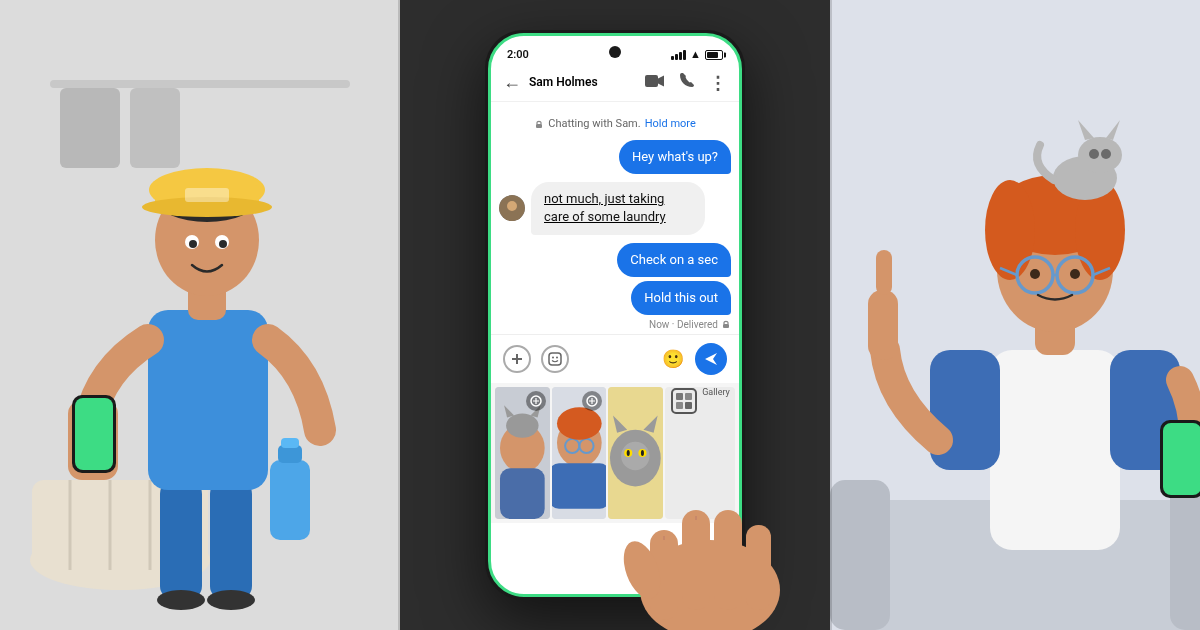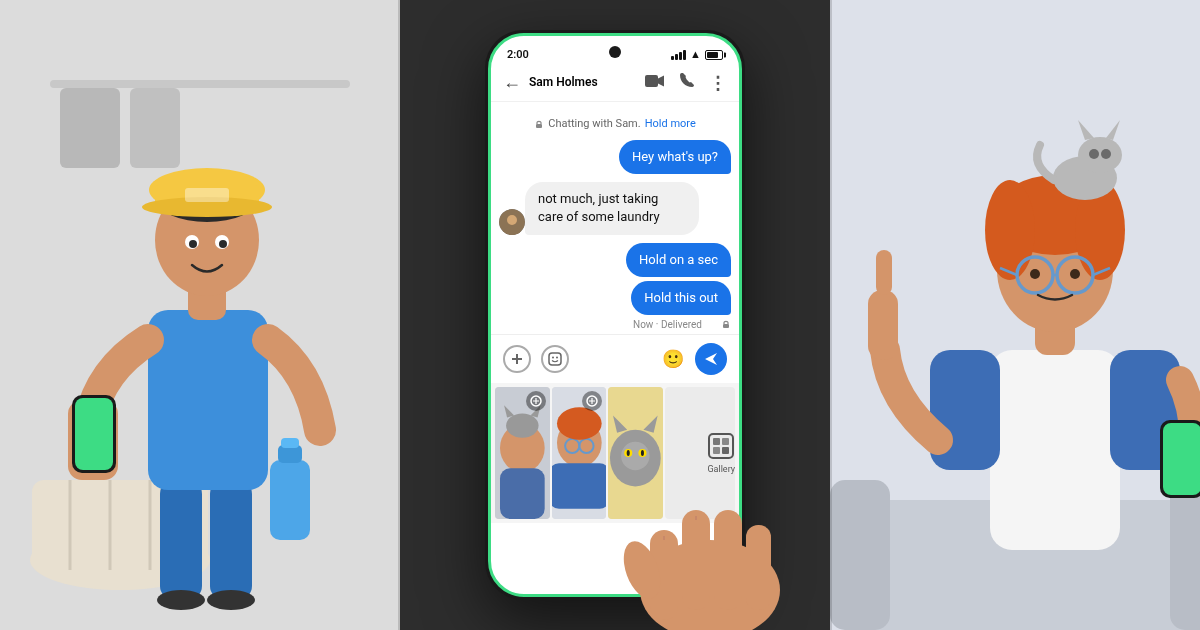--- a/index.html
+++ b/index.html
@@ -217,21 +217,23 @@
 
     .message-received {
       background: #f0f0f0;
       color: #111;
       align-self: flex-start;
       border-bottom-left-radius: 4px;
     }
 
     .message-with-avatar {
       display: flex;
-      align-items: flex-end;
+      align-items: center;
+      gap: 6px;
+      text-decoration: underline;
     }
 
     .avatar-small {
       width: 26px;
       height: 26px;
       border-radius: 50%;
       background: #888;
       flex-shrink: 0;
       overflow: hidden;
       display: flex;
@@ -241,21 +243,21 @@
     }
 
     .timestamp {
       font-size: 10px;
       color: #888;
       text-align: right;
       margin-top: 2px;
       display: flex;
       align-items: center;
       justify-content: flex-end;
-      gap: 19px;
+      gap: 3px;
     }
 
     
     .chat-input-area {
       padding: 8px 12px;
       border-top: 1px solid #eee;
       display: flex;
       align-items: center;
       gap: 10px;
     }
@@ -316,22 +318,22 @@
       justify-content: center;
       font-size: 10px;
       color: white;
     }
 
     
     .gallery-item-icon {
       flex-shrink: 0;
       width: 70px;
       display: flex;
-      flex-direction: column;
-      align-items: flex-end;
+      flex-direction: row;
+      align-items: flex-start;
       justify-content: center;
       gap: 4px;
       font-size: 9px;
       color: #555;
       background: #ebebeb;
       border-radius: 4px;
     }
 
     
     .divider-left {
@@ -485,21 +487,21 @@
               <svg width="26" height="26" viewBox="0 0 26 26">
                 <circle cx="13" cy="13" r="13" fill="#8b7355"></circle>
                 <ellipse cx="13" cy="11" rx="5" ry="5" fill="#d4a875"></ellipse>
                 <ellipse cx="13" cy="24" rx="8" ry="7" fill="#8b7355"></ellipse>
               </svg>
             </div>
             <div class="message-bubble message-received">not much, just taking care of some laundry</div>
           </div>
 
           <div style="display:flex;justify-content:flex-end;margin-bottom:4px;">
-            <div class="message-bubble message-sent">Hold on a sec</div>
+            <div class="message-bubble message-sent">Check on a sec</div>
           </div>
 
           <div style="display:flex;justify-content:flex-end;margin-bottom:4px;">
             <div class="message-bubble message-sent">Hold this out</div>
           </div>
 
           <div class="timestamp">
             <span>Now · Delivered</span>
             <svg width="10" height="10" viewBox="0 0 10 10">
               <rect x="2" y="5" width="6" height="4" rx="1" fill="#888"></rect>

